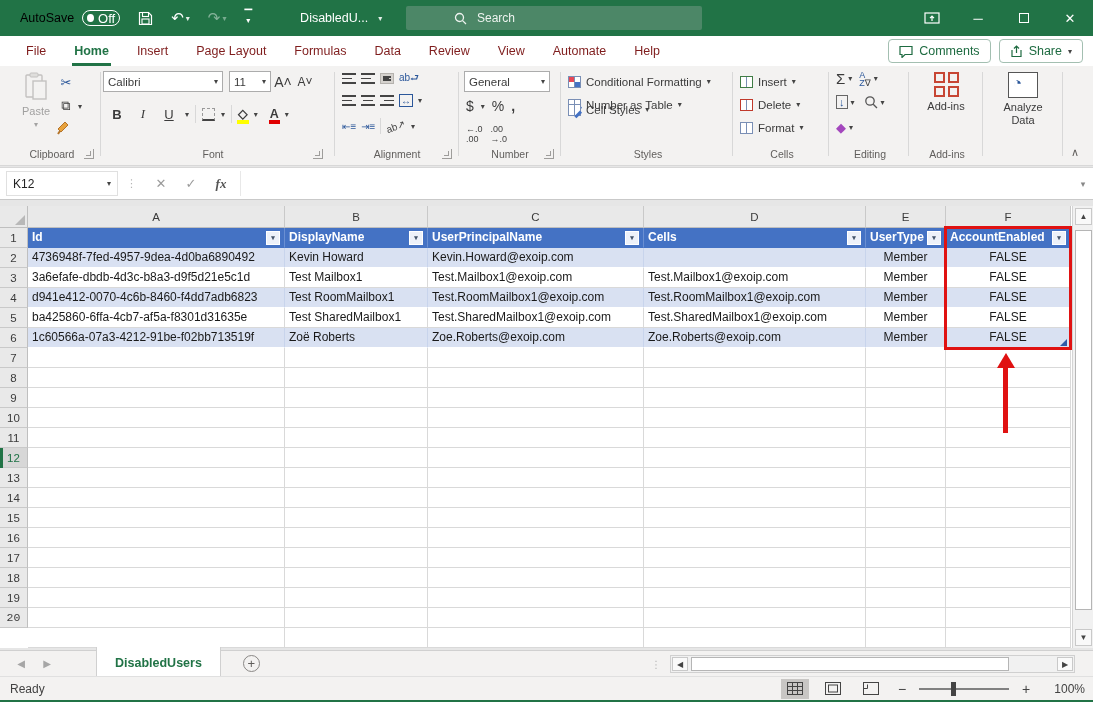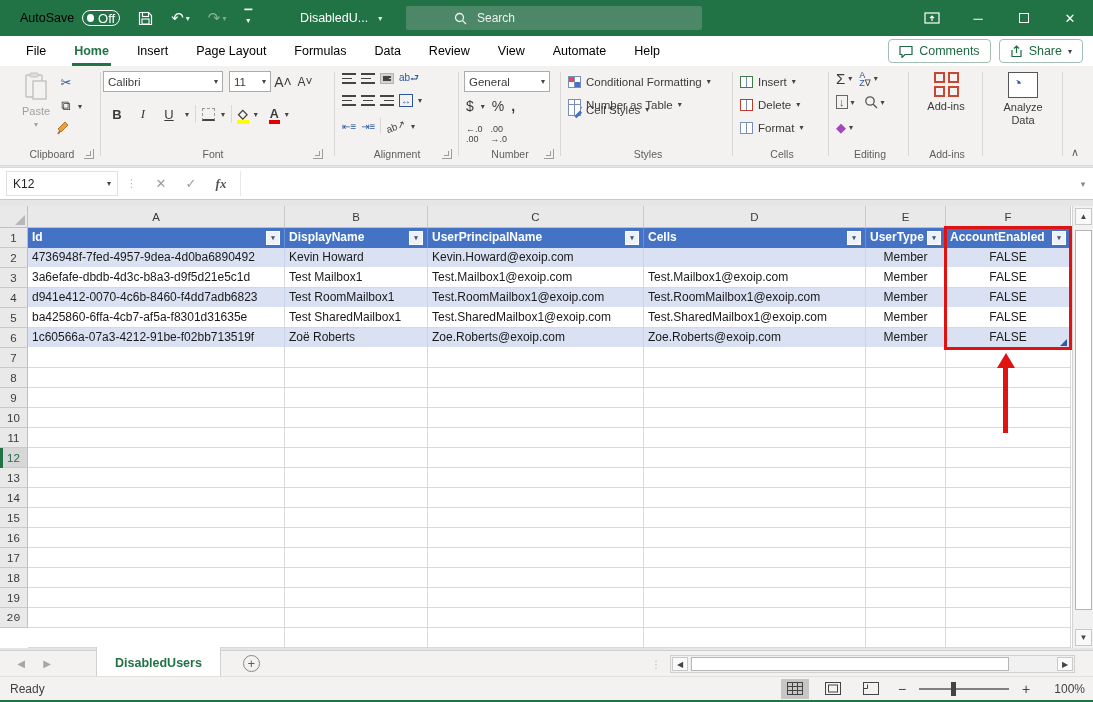--- a/index.html
+++ b/index.html
@@ -24,21 +24,21 @@
   .searchbox { position:absolute; left:406px; top:6px; width:296px; height:24px; background:#4C8767;
                border-radius:2px; display:flex; align-items:center; color:#EDF3EF; font-size:12px; }
   .searchbox .sicon { margin:0 10px 0 48px; }
   .win-ctrls { position:absolute; right:0; top:0; height:36px; display:flex; align-items:center; }
   .win-btn { width:46px; height:36px; display:flex; align-items:center; justify-content:center; color:#fff; font-size:13px; }
   .max-box { width:10px; height:10px; border:1px solid #fff; }
 
   
   .tabrow { position:absolute; left:0; top:36px; width:1093px; height:30px; background:#FFFFFF;
             display:flex; align-items:center; }
-  .rtab { padding:0 14px; height:30px; display:flex; align-items:center; font-size:12.5px; color:#000000; position:relative; }
+  .rtab { padding:0 14px; height:30px; display:flex; align-items:center; font-size:12.5px; color:#7f1d1d; position:relative; }
   .rtab.active { font-weight:700; color:#217346; }
   .rtab.active::after { content:""; position:absolute; left:12px; right:12px; bottom:0; height:3px; background:#217346; }
   .tabrow-right { position:absolute; right:10px; top:3px; display:flex; gap:8px; }
   .pill-btn { border:1px solid #A3BFB1; border-radius:4px; background:#fff; color:#1E6B41; font-size:12.5px;
               height:24px; padding:0 10px; display:flex; align-items:center; gap:6px; }
 
   
   .ribbon { position:absolute; left:0; top:66px; width:1093px; height:100px; background:#F3F2F1;
             border-bottom:1px solid #D8D8D8; font-size:11px; color:#3B3B3B; }
   .rgroup { position:absolute; top:0; height:96px; }

